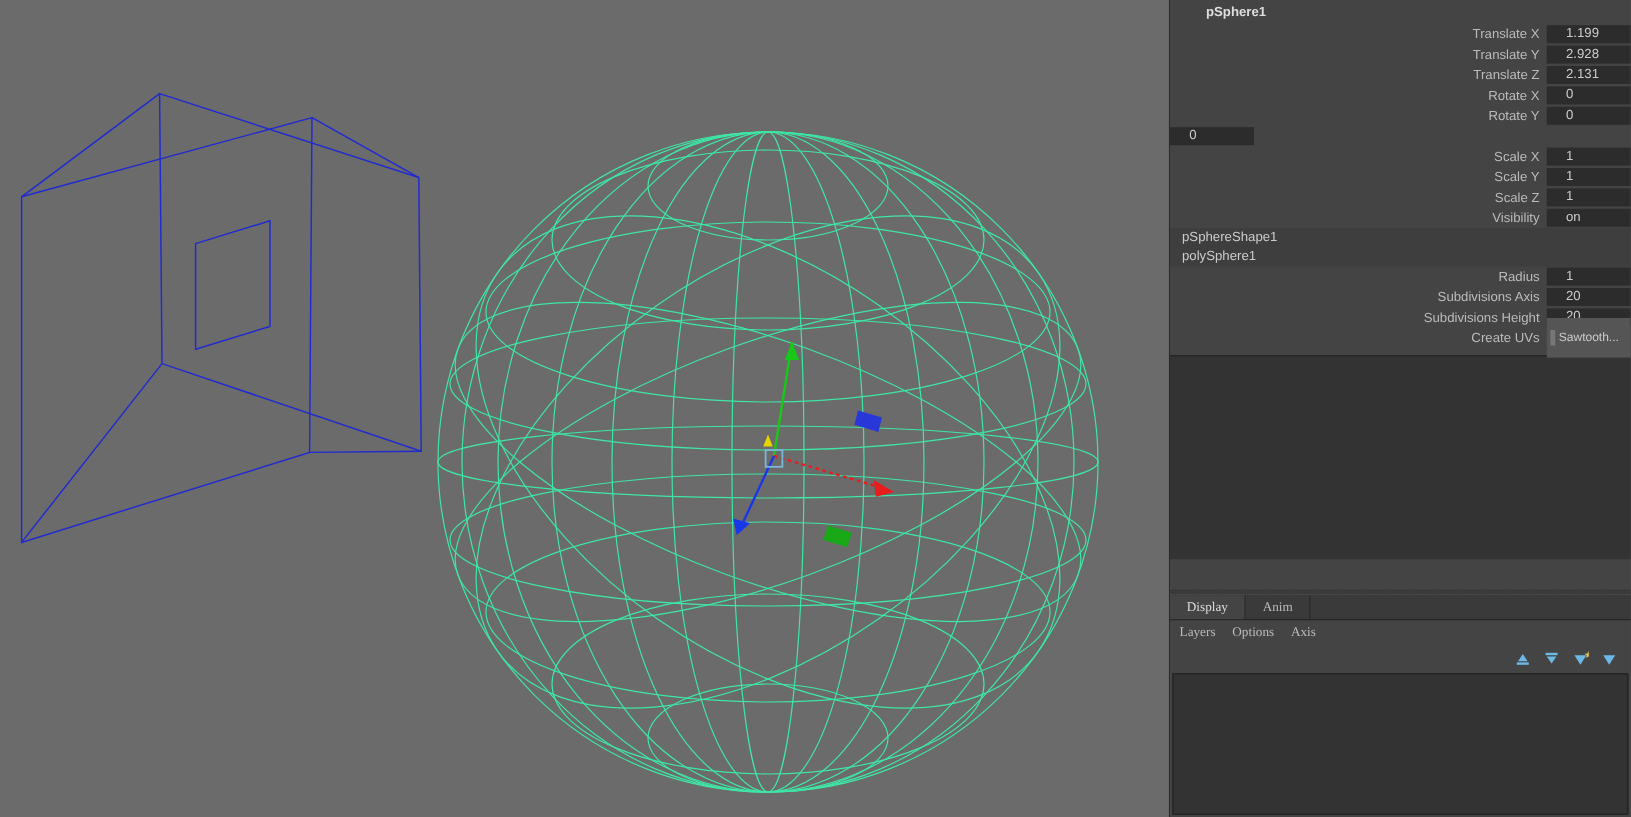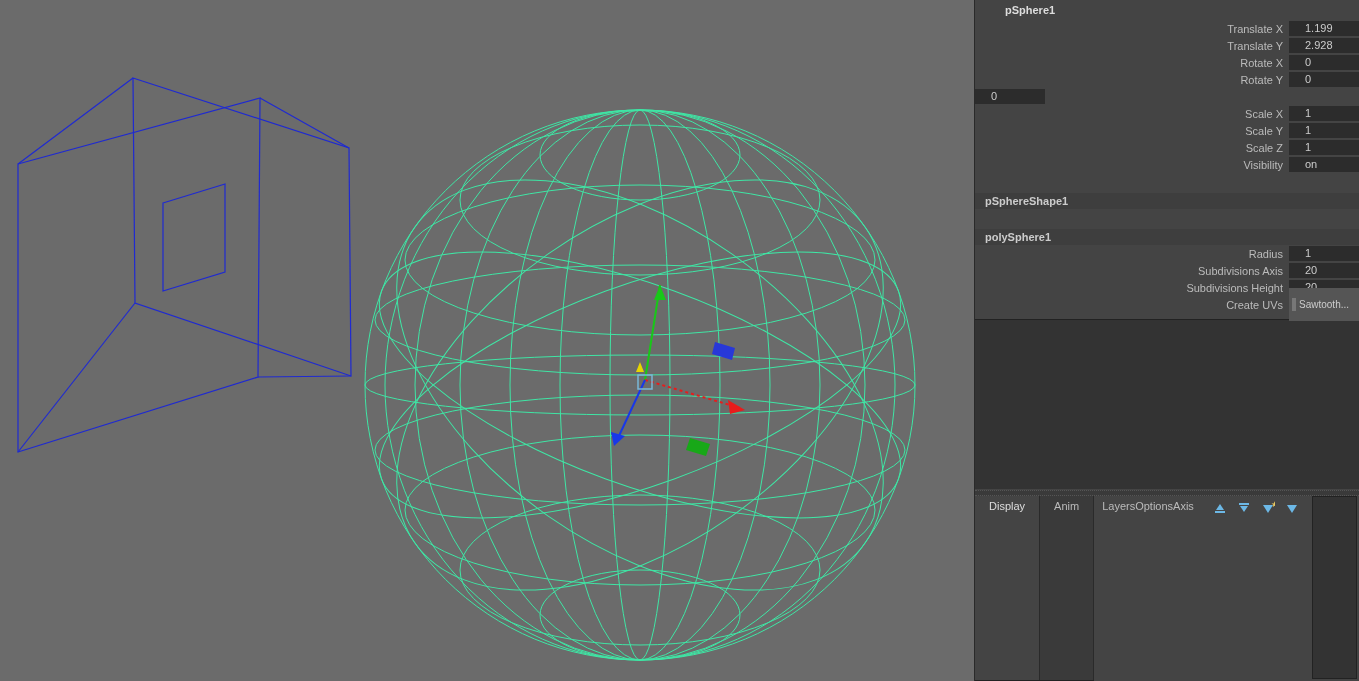--- a/index.html
+++ b/index.html
@@ -61,62 +61,63 @@
 .section-header {
   background: #3a3a3a;
   color: #ccc;
   font-weight: bold;
   padding: 2px 6px;
   font-size: 11px;
 }
 .subsection {
   background: #3e3e3e;
   color: #ccc;
-  font-weight: bold;
+  font-weight: normal;
   padding: 2px 10px;
   font-size: 11px;
-  margin-top: 20px;
 }
 .spacer-area {
   height: 170px;
   background: #333;
   margin-top: 6px;
   border-top: 1px solid #222;
 }
 .drag-handle {
   height: 6px;
   background: #3a3a3a;
   border-top: 1px dotted #555;
   border-bottom: 1px dotted #555;
   cursor: ns-resize;
 }
 .layer-panel {
   height: 185px;
   background: #444;
   display: flex;
-  flex-direction: row;
+  flex-direction: column;
+  font-family: Liberation Serif, serif;
 }
 .tab-bar {
   display: flex;
   background: #3a3a3a;
   border-bottom: 1px solid #222;
 }
 .tab {
   padding: 4px 14px;
   color: #bbb;
   font-size: 11px;
   cursor: pointer;
   border-right: 1px solid #2a2a2a;
 }
 .tab.active {
   background: #444;
   color: #ddd;
 }
 .menu-bar {
   display: flex;
+  gap: 14px;
   padding: 4px 8px;
   background: #444;
   font-size: 11px;
   color: #bbb;
 }
 .menu-item { cursor: pointer; }
 .icon-bar {
   display: flex;
   justify-content: flex-end;
   gap: 8px;
@@ -232,20 +233,24 @@
   <div class="channel-box">
     <div class="obj-name">pSphere1</div>
     <div id="attr-rows">
         <div class="attr-row">
           <div class="attr-label">Translate X</div>
           <div class="attr-value">1.199</div>
         </div>
         <div class="attr-row">
           <div class="attr-label">Translate Y</div>
           <div class="attr-value">2.928</div>
+        </div>
+        <div class="attr-row">
+          <div class="attr-label">Translate Z</div>
+          <div class="attr-value">2.131</div>
         </div>
         <div class="attr-row">
           <div class="attr-label">Rotate X</div>
           <div class="attr-value">0</div>
         </div>
         <div class="attr-row">
           <div class="attr-label">Rotate Y</div>
           <div class="attr-value">0</div>
         </div>
         <div class="attr-row">

